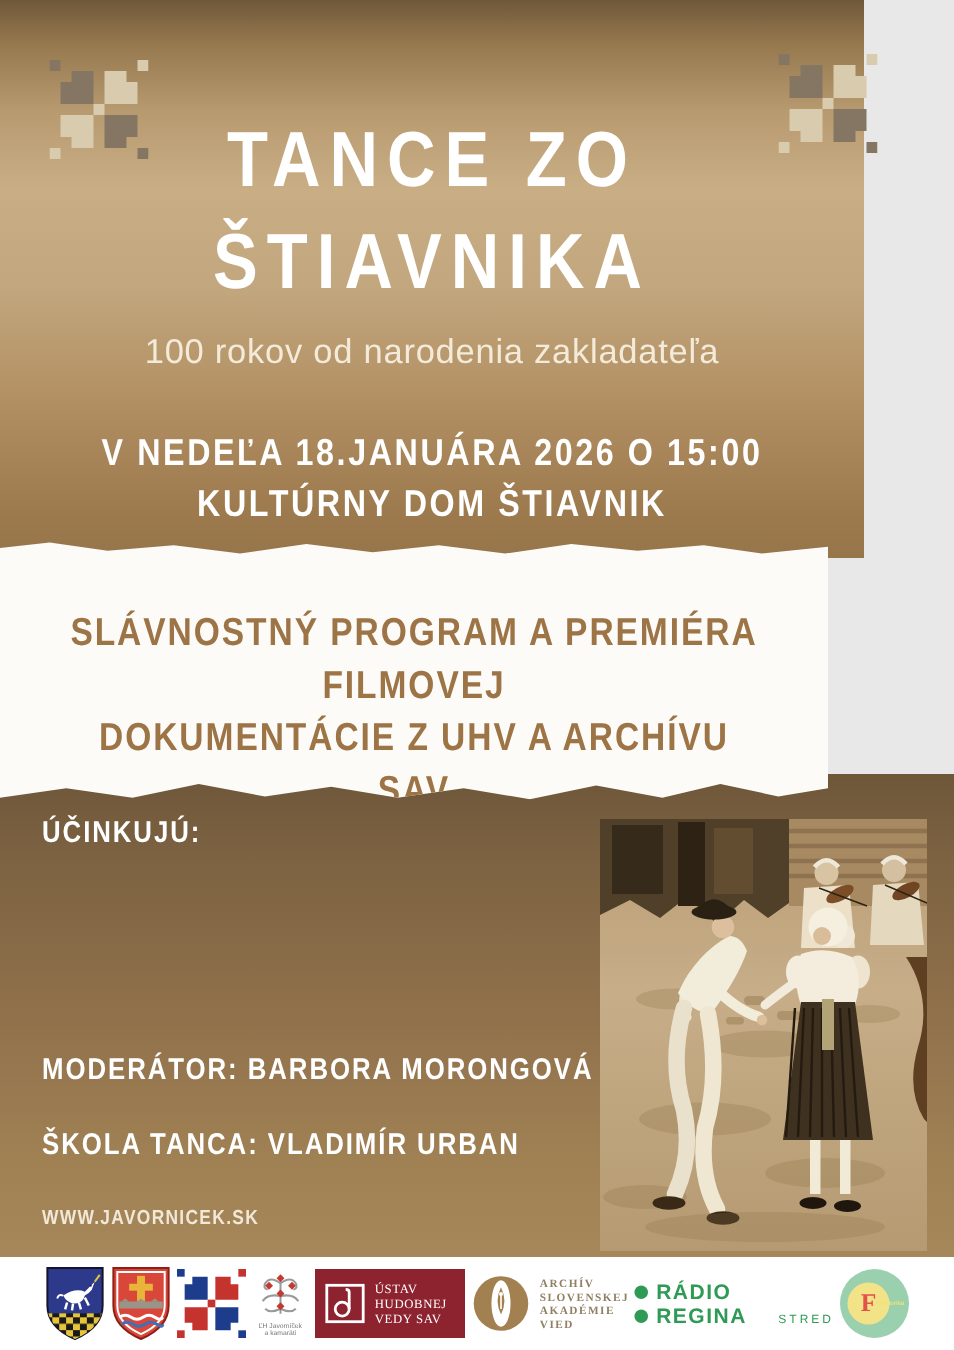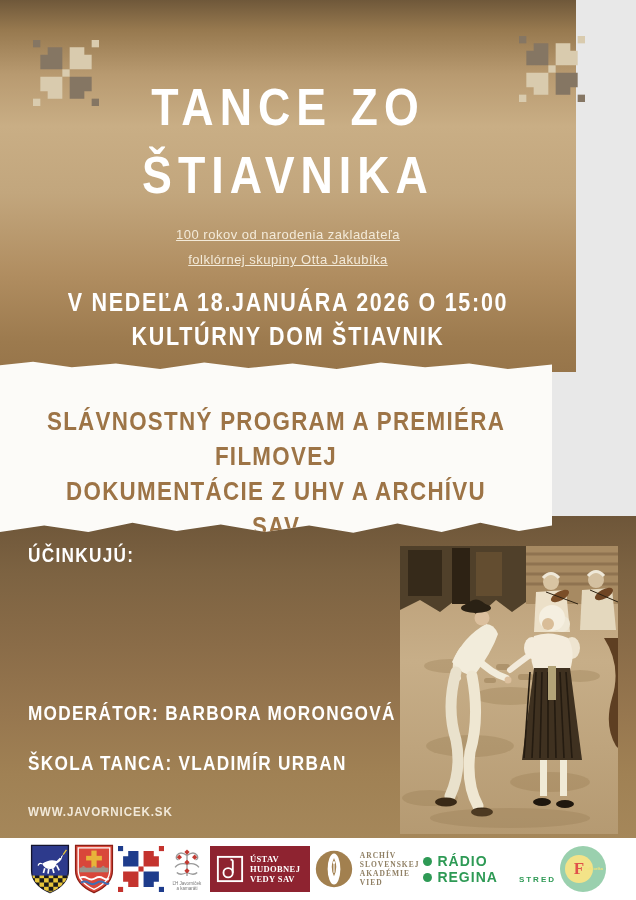--- a/index.html
+++ b/index.html
@@ -26,21 +26,21 @@
     position:absolute;left:0;top:838px;width:636px;height:62px;z-index:3;background:#ffffff;
     display:flex;align-items:center;justify-content:space-between;padding:0 30px;box-sizing:border-box;
   }
   
   .cond{transform:scaleX(0.86);}
   .abs{position:absolute;left:0;width:100%;text-align:center;}
   
   .title-line{top:auto;color:#ffffff;font-weight:800;font-size:52px;letter-spacing:7px;line-height:62px;}
   .t1{position:absolute;top:76px;}
   .t2{position:absolute;top:144px;}
-  .subtitle-line{color:#f3ead9;font-weight:400;font-size:13px;letter-spacing:.5px;line-height:25px;text-decoration:underline;}
+  .subtitle-line{color:#f3ead9;font-weight:400;font-size:23px;letter-spacing:.5px;line-height:25px;}
   .s1{position:absolute;top:222px;}
   .s2{position:absolute;top:247px;}
   .event-line{color:#ffffff;font-weight:800;font-size:25px;letter-spacing:2px;line-height:32px;}
   .e1{position:absolute;top:286px;}
   .e2{position:absolute;top:320px;}
   
   .motif{position:absolute;width:66px;height:66px;}
   .motif-tl{left:33px;top:40px;}
   .motif-tr{left:519px;top:36px;}
   
@@ -57,27 +57,27 @@
   .prog-school{top:752px;font-size:20px;letter-spacing:1.5px;}
   .prog-web{top:804px;font-size:13.5px;letter-spacing:1px;color:#f1e8d8;}
   
   .photo{position:absolute;z-index:3;left:400px;top:546px;width:218px;height:288px;}
   .photo svg{display:block;width:100%;height:100%;}
   
   .logo-item{display:flex;align-items:center;gap:6px;}
   .lh-wrap{display:flex;flex-direction:column;align-items:center;}
   .lh-caption{font-size:4.5px;line-height:5.5px;color:#777;text-align:center;}
   .uhv-box{display:flex;align-items:center;gap:6px;background:#8e2330;width:100px;height:46px;padding:0 6px;box-sizing:border-box;}
-  .uhv-text{color:#ffffff;font-family:"Liberation Serif",serif;font-size:8.5px;line-height:10px;letter-spacing:.4px;font-weight:700;}
+  .uhv-text{color:#ffffff;font-family:"Liberation Serif",serif;font-size:8.5px;line-height:10px;letter-spacing:.4px;font-weight:400;}
   .arch-text{color:#8f7f63;font-family:"Liberation Serif",serif;font-size:7.5px;line-height:9px;letter-spacing:1px;font-weight:700;}
   .radio{display:flex;flex-direction:column;gap:0;text-align:center;}
   .radio-row{display:flex;align-items:baseline;gap:5px;}
   .radio-dot{width:9px;height:9px;border-radius:50%;background:#2e9a55;align-self:center;}
   .radio-word{color:#2e9a55;font-weight:800;font-size:14px;letter-spacing:1px;}
-  .radio-region{color:#2e9a55;font-weight:700;font-size:8px;letter-spacing:2px;margin-left:16px;}
+  .radio-region{color:#2e9a55;font-weight:400;font-size:8px;letter-spacing:2px;margin-left:16px;}
   .folk-circle{position:relative;width:46px;height:46px;border-radius:50%;background:#9ad0ae;}
   .folk-inner{position:absolute;left:5px;top:9px;width:28px;height:28px;border-radius:50%;background:#f3e388;display:flex;align-items:center;justify-content:center;}
   .folk-letter{color:#e0524a;font-weight:800;font-size:17px;font-family:"Liberation Serif",serif;}
   .folk-label{position:absolute;right:3px;top:20px;font-size:4px;color:#efe27a;font-weight:700;}
 </style>
 </head>
 <body>
 
 <div class="poster">
 
@@ -101,21 +101,20 @@
       </g>
     </svg>
     <svg class="motif motif-tr" viewBox="0 0 9 9">
       <use href="#emb-motif"></use>
     </svg>
 
     <div class="abs t1 title-line cond">TANCE ZO</div>
     <div class="abs t2 title-line cond">ŠTIAVNIKA</div>
 
     <div class="abs s1 subtitle-line">100 rokov od narodenia zakladateľa</div>
-    <div class="abs s2 subtitle-line">folklórnej skupiny Otta Jakubíka</div>
 
     <div class="abs e1 event-line cond">V NEDEĽA 18.JANUÁRA 2026 O 15:00</div>
     <div class="abs e2 event-line cond">KULTÚRNY DOM ŠTIAVNIK</div>
   </div>
 
   <div class="bottom-sec"></div>
 
   <div class="white-band">
     <div class="ann">
       <div class="ann-line cond">SLÁVNOSTNÝ PROGRAM A PREMIÉRA FILMOVEJ</div>

